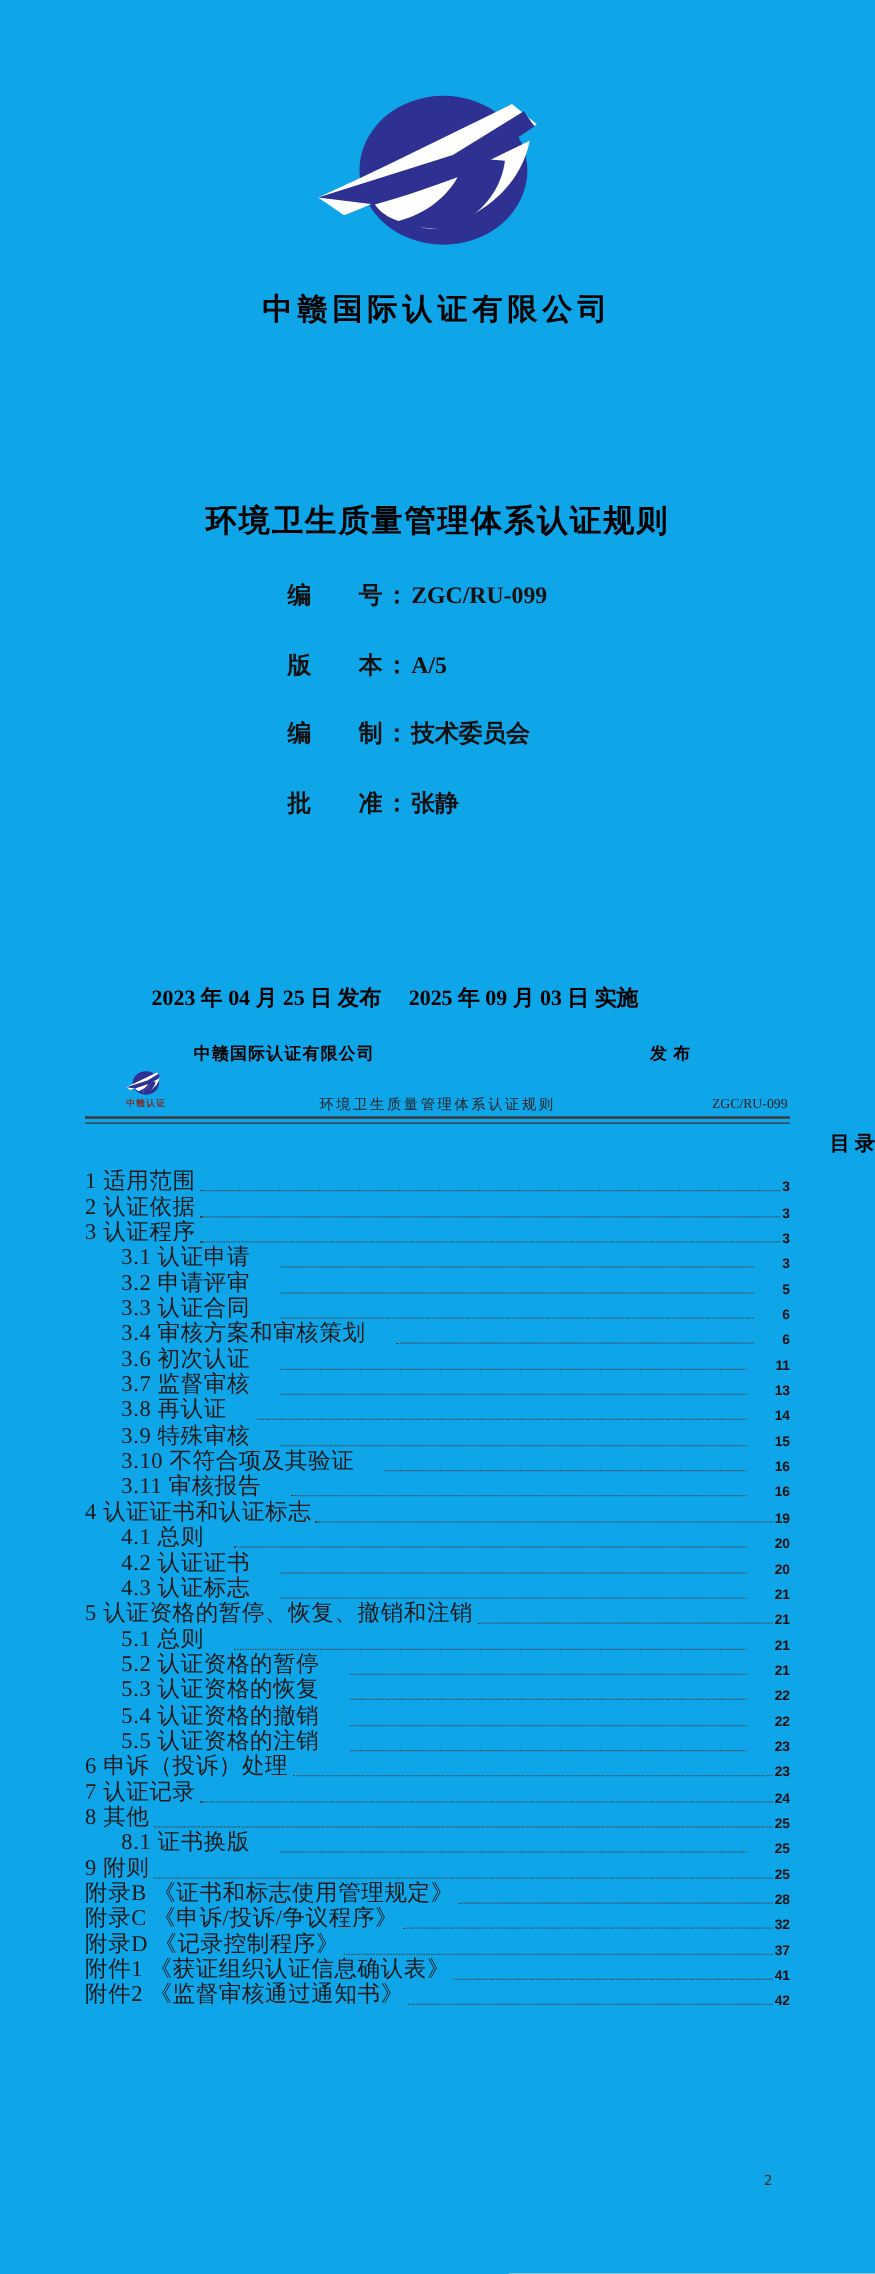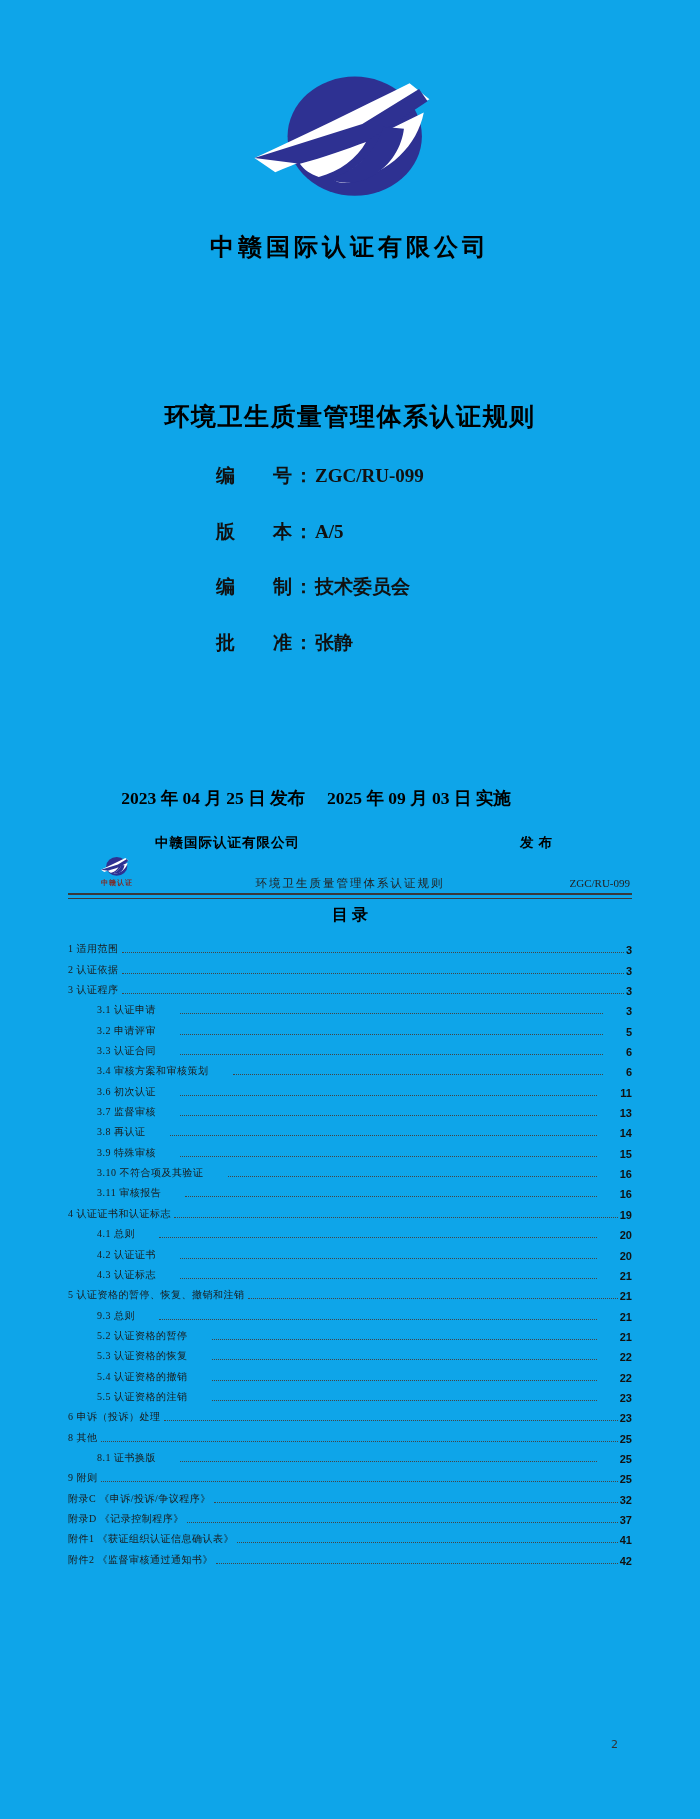--- a/index.html
+++ b/index.html
@@ -6,21 +6,21 @@
   html,body { background:#ffffff; }
   body { font-family:"Liberation Serif","DejaVu Serif",serif; color:#111; }
   .page { position:relative; width:700px; height:1819px; background:#0ea5e9; overflow:hidden; margin:0 auto; }
 
   
   .logo-main { position:absolute; top:70px; left:50%; transform:translateX(-50%); width:212px; height:140px; }
   .company-name { position:absolute; top:231px; left:0; width:700px; text-align:center;
                   font-size:24px; font-weight:bold; letter-spacing:4px; color:#000; }
   .doc-title { position:absolute; top:400px; left:0; width:700px; text-align:center;
                font-size:25px; font-weight:bold; letter-spacing:1.5px; color:#000; }
-  .cover-fields { position:absolute; top:463px; left:216px; }
+  .cover-fields { position:absolute; top:463px; left:230px; }
   .field-row { display:flex; align-items:baseline; height:20px; margin-bottom:35.5px;
                font-size:19px; font-weight:bold; white-space:nowrap; }
   .field-label { display:inline-block; }
   .field-colon { display:inline-block; margin:0 2px; }
   .field-value { display:inline-block; }
   .date-line { position:absolute; top:786px; left:0; width:632px; display:flex;
                justify-content:center; gap:22px; font-size:17.5px; font-weight:bold;
                white-space:nowrap; color:#000;text-align:center; }
   .publisher-line { position:absolute; top:834px; left:0; width:700px; height:18px;
                     font-size:13.5px; font-weight:bold; color:#000; }
@@ -32,26 +32,26 @@
   .p2-logo { position:absolute; left:28px; top:4px; width:40px; height:22px; }
   .p2-logo-caption { position:absolute; left:24px; top:26px; width:50px; text-align:center;
                      font-size:7px; font-weight:bold; color:#7d2c28; letter-spacing:1px; }
   .p2-center-title { position:absolute; left:0; top:24px; width:564px; text-align:center;
                      font-size:11.5px; letter-spacing:2px; color:#222; }
   .p2-doc-code { position:absolute; right:2px; top:25px; font-size:11px; color:#222; }
   .header-rule { position:absolute; top:893px; left:68px; width:564px; height:6px;
                  border-top:2.5px solid #3a3a3a; border-bottom:1.3px solid #3a3a3a; }
 
   
-  .toc-title { position:absolute; top:905px; left:0; width:700px; text-align:center;
+  .toc-title { position:absolute; top:905px; left:0; width:700px; text-align:right;
                font-size:16px; font-weight:bold; color:#000; }
   .toc-list { position:absolute; top:936px; left:68px; width:564px; }
   .toc-row { display:flex; align-items:flex-end; height:20.35px; cursor:pointer; }
   .toc-row.indent { padding-left:29px;gap:21px; }
-  .toc-label { white-space:nowrap; font-size:10px; color:#1a1a1a; letter-spacing:0.5px; }
+  .toc-label { white-space:nowrap; font-size:18px; color:#1a1a1a; letter-spacing:0.5px; }
   .toc-dots { flex:1 1 auto; min-width:8px; border-bottom:1.6px dotted #444;
               margin:0 2px 3px 3px; }
   .toc-page { white-space:nowrap; font-family:"Liberation Sans","DejaVu Sans",sans-serif;
               font-size:11px; font-weight:bold; color:#111; }
   .page-number { position:absolute; top:1738px; left:611px; font-size:11px;
                  font-family:"DejaVu Sans",sans-serif; color:#333; }
 </style>
 </head>
 <body>
 
@@ -204,21 +204,21 @@
         <span class="toc-label">4.3 认证标志</span>
         <span class="toc-dots"></span>
         <span class="toc-page">21</span>
       </div>
       <div class="toc-row">
         <span class="toc-label">5 认证资格的暂停、恢复、撤销和注销</span>
         <span class="toc-dots"></span>
         <span class="toc-page">21</span>
       </div>
       <div class="toc-row indent">
-        <span class="toc-label">9.3 总则</span>
+        <span class="toc-label">5.1 总则</span>
         <span class="toc-dots"></span>
         <span class="toc-page">21</span>
       </div>
       <div class="toc-row indent">
         <span class="toc-label">5.2 认证资格的暂停</span>
         <span class="toc-dots"></span>
         <span class="toc-page">21</span>
       </div>
       <div class="toc-row indent">
         <span class="toc-label">5.3 认证资格的恢复</span>
@@ -234,33 +234,43 @@
         <span class="toc-label">5.5 认证资格的注销</span>
         <span class="toc-dots"></span>
         <span class="toc-page">23</span>
       </div>
       <div class="toc-row">
         <span class="toc-label">6 申诉（投诉）处理</span>
         <span class="toc-dots"></span>
         <span class="toc-page">23</span>
       </div>
       <div class="toc-row">
+        <span class="toc-label">7 认证记录</span>
+        <span class="toc-dots"></span>
+        <span class="toc-page">24</span>
+      </div>
+      <div class="toc-row">
         <span class="toc-label">8 其他</span>
         <span class="toc-dots"></span>
         <span class="toc-page">25</span>
       </div>
       <div class="toc-row indent">
         <span class="toc-label">8.1 证书换版</span>
         <span class="toc-dots"></span>
         <span class="toc-page">25</span>
       </div>
       <div class="toc-row">
         <span class="toc-label">9 附则</span>
         <span class="toc-dots"></span>
         <span class="toc-page">25</span>
+      </div>
+      <div class="toc-row">
+        <span class="toc-label">附录B 《证书和标志使用管理规定》</span>
+        <span class="toc-dots"></span>
+        <span class="toc-page">28</span>
       </div>
       <div class="toc-row">
         <span class="toc-label">附录C 《申诉/投诉/争议程序》</span>
         <span class="toc-dots"></span>
         <span class="toc-page">32</span>
       </div>
       <div class="toc-row">
         <span class="toc-label">附录D 《记录控制程序》</span>
         <span class="toc-dots"></span>
         <span class="toc-page">37</span>

